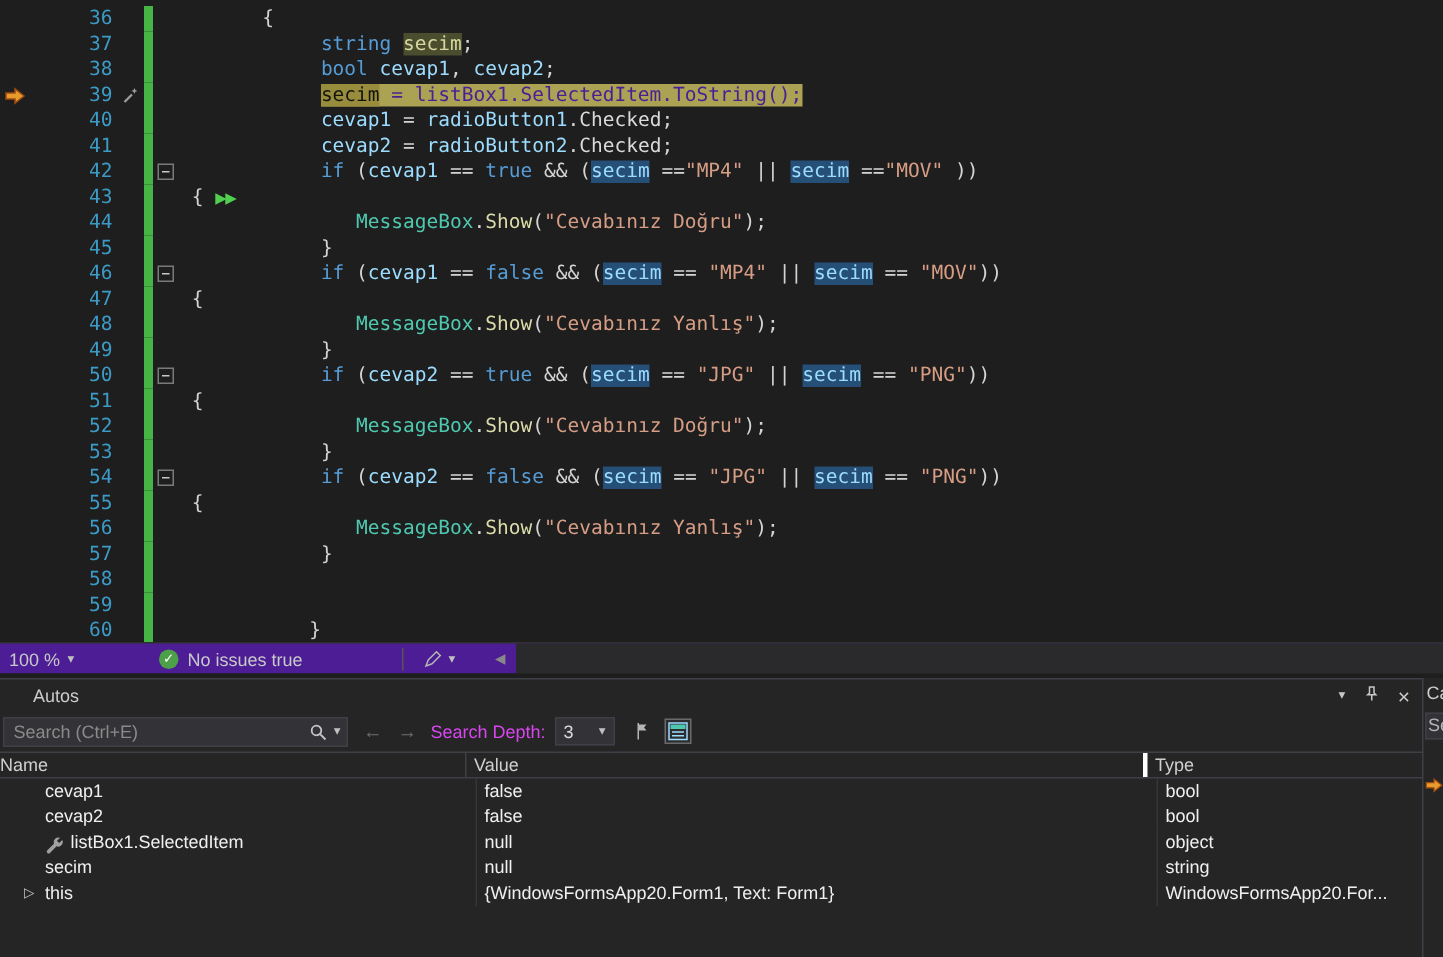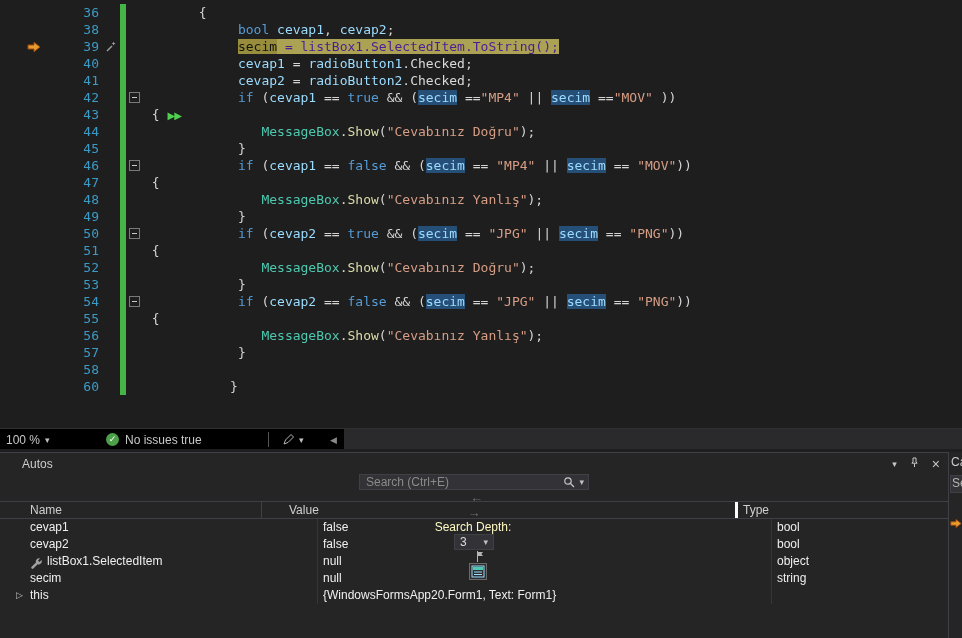--- a/index.html
+++ b/index.html
@@ -4,21 +4,21 @@
 <style>
   * { margin:0; padding:0; box-sizing:border-box; }
   html,body { width:962px; height:638px; overflow:hidden; background:#1E1E1E; }
   .screen {
     position:relative; width:962px; height:638px; background:#1E1E1E;
     font-family:"Liberation Sans","DejaVu Sans",sans-serif; color:#D4D4D4;
   }
 
   
   .editor-area { position:absolute; top:0; left:0; width:962px; height:428px; overflow:hidden; padding-top:4px; }
-  .code-line { display:flex; height:17px; line-height:17px; font-family:"DejaVu Sans Mono",monospace; font-size:13px; white-space:pre;margin-left:24px; }
+  .code-line { display:flex; height:17px; line-height:17px; font-family:"DejaVu Sans Mono",monospace; font-size:13px; white-space:pre; }
   .bp-margin { flex:0 0 20px; position:relative; }
   .bp-margin svg { position:absolute; left:3px; top:3px; }
   .line-num { flex:0 0 60px; text-align:right; padding-right:5px; color:#3C9BC6; }
   .gutter-extra { flex:0 0 16px; position:relative; }
   .gutter-extra svg { position:absolute; left:1px; top:2px; }
   .change-bar { flex:0 0 6px; background:var(--change-bar,#45B545); }
   .fold-margin { flex:0 0 18px; position:relative; }
   .fold-box { position:absolute; left:3px; top:3px; width:11px; height:11px; border:1px solid #7A7A7A; background:#1E1E1E; }
   .fold-box::after { content:""; position:absolute; left:2px; right:2px; top:4px; height:1px; background:#C8C8C8; }
   .code-text { flex:1; overflow:hidden; }
@@ -31,55 +31,55 @@
   .tok-pr { color:#DADADA; }
   .tok-st { color:#D69D85; }
   .tok-hi { color:#9CDCFE; background:var(--ref-hi,#264F78); }
   .tok-hidef { color:#D7D7A0; background:#4A4D2E; }
   .tok-run { color:#4FD14F; font-family:"DejaVu Sans",sans-serif; font-size:10px; letter-spacing:-1px; }
   .current-stmt { background:var(--cur-line,#ABA254); }
   .tok-cur { color:#4c1d95; }
   .tok-curhi { color:#15150F; background:#978D3C; }
 
   
-  .statusbar { position:absolute; top:428px; left:0; width:962px; height:21px; background:#000000; border-top:1px solid #303031; font-size:12px; color:#C8C8C8; }
+  .statusbar { position:absolute; top:428px; left:0; width:962px; height:21px; background:#4c1d95; border-top:1px solid #303031; font-size:12px; color:#C8C8C8; }
   .statusbar > * { position:absolute; top:0; height:21px; display:flex; align-items:center; }
   .zoom { left:6px; gap:5px; cursor:default; }
   .caret { font-size:9px; color:#C0C0C0; }
   .health { left:106px; gap:6px; }
   .check-circle { width:13px; height:13px; border-radius:50%; background:var(--check-green,#4CA048); color:#fff; font-size:9px; line-height:13px; text-align:center; display:inline-block; }
   .sb-divider { left:268px; top:3px; width:1px; height:15px; background:#555; }
   .pen-btn { left:282px; gap:4px; }
   .scroll-left { left:330px; font-size:9px; color:#888; }
   .hscroll { left:344px; width:618px; background:#2A2A2C; height:21px; }
 
   .splitter { position:absolute; top:449px; left:0; width:962px; height:3px; background:#1E1E1E; }
 
   
   .bottom-panel { position:absolute; top:452px; left:0; width:948px; height:186px; background:#252526; border-top:1px solid #3F3F46; font-size:12px; }
   .panel-header { position:relative; height:21px; display:flex; align-items:center; padding-left:22px; color:#CCCCCC; }
   .header-icons { position:absolute; right:8px; top:0; height:21px; display:flex; align-items:center; gap:12px; }
   .header-icons .hi { color:#C8C8C8; cursor:default; }
   .close-x { font-size:14px; }
 
-  .search-row { height:27px; display:flex; align-items:center; padding:0 2px;flex-direction:column; }
+  .search-row { height:27px; display:flex; align-items:center; padding:0 2px; }
   .search-box { width:230px; height:20px; background:#333337; border:1px solid #3F3F46; display:flex; align-items:center; }
   .search-placeholder { flex:1; color:#8A8A8A; padding-left:6px; font-size:12px; overflow:hidden; white-space:nowrap; }
   .search-icons { display:flex; align-items:center; gap:4px; padding-right:4px; }
   .nav-arrow { color:#6E6E6E; font-size:13px; margin:0 5px; }
   .nav-arrow.first { margin-left:10px; }
-  .depth-label { color:#fef9c3; margin:0 6px 0 4px; }
+  .depth-label { color:#d946ef; margin:0 6px 0 4px; }
   .depth-select { width:40px; height:19px; background:#333337; border:1px solid #3F3F46; color:#DDDDDD; display:flex; align-items:center; justify-content:space-between; padding:0 5px; }
   .tool-icon { margin-left:12px; display:flex; align-items:center; }
   .tool-icon.boxed { border:1px solid #6A6A6A; background:#2D2D30; padding:1px; margin-left:8px; }
 
   .grid-header { height:18px; display:flex; border-top:1px solid #3F3F46; border-bottom:1px solid #3F3F46; color:#CFCFCF; }
   .ghcell { display:flex; align-items:center; }
-  .gh-name { width:262px; padding-left:30px; border-right:1px solid #3F3F46; }
-  .gh-value { width:454px; padding-left:5px; border-right:3px solid #ffffff;margin-left:22px; }
+  .gh-name { width:311px; border-right:1px solid #3F3F46; }
+  .gh-value { width:454px; padding-left:5px; border-right:3px solid #ffffff; }
   .gh-type { flex:1; padding-left:5px;text-align:right; }
 
   .grid-rows { }
   .grid-row { display:flex; height:17px; line-height:17px; color:#EFEFEF; }
   .cell { overflow:hidden; white-space:nowrap; }
   .cell-name { width:318px; padding-left:16px; border-right:1px solid #35353A; display:flex; align-items:center; }
   .cell-value { width:454px; padding-left:5px; border-right:1px solid #35353A; }
   .cell-type { flex:1; padding-left:5px; }
   .twisty { display:inline-block; width:14px; color:#C0C0C0; font-size:9px; }
   .row-icon { display:inline-block; width:17px; height:13px; }
@@ -92,20 +92,21 @@
   .sliver-bp { position:absolute; left:1px; top:66px; }
 </style>
 </head>
 <body>
 
 <div class="screen">
 
   <div class="editor-area">
     <div id="code-lines">
         <div class="code-line"><div class="bp-margin"></div><div class="line-num">36</div><div class="gutter-extra"></div><div class="change-bar"></div><div class="fold-margin"></div><div class="code-text"><span class="tok-pl">       {</span></div></div>
+        <div class="code-line"><div class="bp-margin"></div><div class="line-num">37</div><div class="gutter-extra"></div><div class="change-bar"></div><div class="fold-margin"></div><div class="code-text"><span class="tok-pl">            </span><span class="tok-kw">string</span><span class="tok-pl"> </span><span class="tok-hidef">secim</span><span class="tok-pl">;</span></div></div>
         <div class="code-line"><div class="bp-margin"></div><div class="line-num">38</div><div class="gutter-extra"></div><div class="change-bar"></div><div class="fold-margin"></div><div class="code-text"><span class="tok-pl">            </span><span class="tok-kw">bool</span><span class="tok-pl"> </span><span class="tok-id">cevap1</span><span class="tok-pl">, </span><span class="tok-id">cevap2</span><span class="tok-pl">;</span></div></div>
         <div class="code-line"><div class="bp-margin"><svg width="14" height="12" viewBox="0 0 14 12">
               <path d="M1 4h6V1.2L13 6 7 10.8V8H1z" fill="#E89B2D" stroke="#9E4A0F" stroke-width="1"></path>
             </svg></div><div class="line-num">39</div><div class="gutter-extra"><svg width="13" height="13" viewBox="0 0 13 13">
               <path d="M2 11 7 6" stroke="#9E9E9E" stroke-width="1.5" fill="none"></path>
               <path d="M8.6 1.6l.6 1.4 1.4.6-1.4.6-.6 1.4-.6-1.4-1.4-.6 1.4-.6z" fill="#9E9E9E"></path>
             </svg></div><div class="change-bar"></div><div class="fold-margin"></div><div class="code-text"><span class="tok-pl">            </span><span class="current-stmt"><span class="tok-curhi">secim</span><span class="tok-cur"> = listBox1.SelectedItem.ToString();</span></span></div></div>
         <div class="code-line"><div class="bp-margin"></div><div class="line-num">40</div><div class="gutter-extra"></div><div class="change-bar"></div><div class="fold-margin"></div><div class="code-text"><span class="tok-pl">            </span><span class="tok-id">cevap1</span><span class="tok-pl"> = </span><span class="tok-id">radioButton1</span><span class="tok-pl">.</span><span class="tok-pr">Checked</span><span class="tok-pl">;</span></div></div>
         <div class="code-line"><div class="bp-margin"></div><div class="line-num">41</div><div class="gutter-extra"></div><div class="change-bar"></div><div class="fold-margin"></div><div class="code-text"><span class="tok-pl">            </span><span class="tok-id">cevap2</span><span class="tok-pl"> = </span><span class="tok-id">radioButton2</span><span class="tok-pl">.</span><span class="tok-pr">Checked</span><span class="tok-pl">;</span></div></div>
         <div class="code-line"><div class="bp-margin"></div><div class="line-num">42</div><div class="gutter-extra"></div><div class="change-bar"></div><div class="fold-margin"><div class="fold-box"></div></div><div class="code-text"><span class="tok-pl">            </span><span class="tok-kw">if</span><span class="tok-pl"> (</span><span class="tok-id">cevap1</span><span class="tok-pl"> == </span><span class="tok-kw">true</span><span class="tok-pl"> &amp;&amp; (</span><span class="tok-hi">secim</span><span class="tok-pl"> ==</span><span class="tok-st">"MP4"</span><span class="tok-pl"> || </span><span class="tok-hi">secim</span><span class="tok-pl"> ==</span><span class="tok-st">"MOV"</span><span class="tok-pl"> ))</span></div></div>
@@ -118,20 +119,21 @@
         <div class="code-line"><div class="bp-margin"></div><div class="line-num">49</div><div class="gutter-extra"></div><div class="change-bar"></div><div class="fold-margin"></div><div class="code-text"><span class="tok-pl">            }</span></div></div>
         <div class="code-line"><div class="bp-margin"></div><div class="line-num">50</div><div class="gutter-extra"></div><div class="change-bar"></div><div class="fold-margin"><div class="fold-box"></div></div><div class="code-text"><span class="tok-pl">            </span><span class="tok-kw">if</span><span class="tok-pl"> (</span><span class="tok-id">cevap2</span><span class="tok-pl"> == </span><span class="tok-kw">true</span><span class="tok-pl"> &amp;&amp; (</span><span class="tok-hi">secim</span><span class="tok-pl"> == </span><span class="tok-st">"JPG"</span><span class="tok-pl"> || </span><span class="tok-hi">secim</span><span class="tok-pl"> == </span><span class="tok-st">"PNG"</span><span class="tok-pl">))</span></div></div>
         <div class="code-line"><div class="bp-margin"></div><div class="line-num">51</div><div class="gutter-extra"></div><div class="change-bar"></div><div class="fold-margin"></div><div class="code-text"><span class="tok-pl"> {</span></div></div>
         <div class="code-line"><div class="bp-margin"></div><div class="line-num">52</div><div class="gutter-extra"></div><div class="change-bar"></div><div class="fold-margin"></div><div class="code-text"><span class="tok-pl">               </span><span class="tok-ty">MessageBox</span><span class="tok-pl">.</span><span class="tok-me">Show</span><span class="tok-pl">(</span><span class="tok-st">"Cevabınız Doğru"</span><span class="tok-pl">);</span></div></div>
         <div class="code-line"><div class="bp-margin"></div><div class="line-num">53</div><div class="gutter-extra"></div><div class="change-bar"></div><div class="fold-margin"></div><div class="code-text"><span class="tok-pl">            }</span></div></div>
         <div class="code-line"><div class="bp-margin"></div><div class="line-num">54</div><div class="gutter-extra"></div><div class="change-bar"></div><div class="fold-margin"><div class="fold-box"></div></div><div class="code-text"><span class="tok-pl">            </span><span class="tok-kw">if</span><span class="tok-pl"> (</span><span class="tok-id">cevap2</span><span class="tok-pl"> == </span><span class="tok-kw">false</span><span class="tok-pl"> &amp;&amp; (</span><span class="tok-hi">secim</span><span class="tok-pl"> == </span><span class="tok-st">"JPG"</span><span class="tok-pl"> || </span><span class="tok-hi">secim</span><span class="tok-pl"> == </span><span class="tok-st">"PNG"</span><span class="tok-pl">))</span></div></div>
         <div class="code-line"><div class="bp-margin"></div><div class="line-num">55</div><div class="gutter-extra"></div><div class="change-bar"></div><div class="fold-margin"></div><div class="code-text"><span class="tok-pl"> {</span></div></div>
         <div class="code-line"><div class="bp-margin"></div><div class="line-num">56</div><div class="gutter-extra"></div><div class="change-bar"></div><div class="fold-margin"></div><div class="code-text"><span class="tok-pl">               </span><span class="tok-ty">MessageBox</span><span class="tok-pl">.</span><span class="tok-me">Show</span><span class="tok-pl">(</span><span class="tok-st">"Cevabınız Yanlış"</span><span class="tok-pl">);</span></div></div>
         <div class="code-line"><div class="bp-margin"></div><div class="line-num">57</div><div class="gutter-extra"></div><div class="change-bar"></div><div class="fold-margin"></div><div class="code-text"><span class="tok-pl">            }</span></div></div>
         <div class="code-line"><div class="bp-margin"></div><div class="line-num">58</div><div class="gutter-extra"></div><div class="change-bar"></div><div class="fold-margin"></div><div class="code-text"></div></div>
+        <div class="code-line"><div class="bp-margin"></div><div class="line-num">59</div><div class="gutter-extra"></div><div class="change-bar"></div><div class="fold-margin"></div><div class="code-text"></div></div>
         <div class="code-line"><div class="bp-margin"></div><div class="line-num">60</div><div class="gutter-extra"></div><div class="change-bar"></div><div class="fold-margin"></div><div class="code-text"><span class="tok-pl">           }</span></div></div>
       </div>
   </div>
 
   <div class="statusbar">
     <div class="zoom">
       <span>100 %</span>
       <span class="caret">▾</span>
     </div>
     <div class="health">
@@ -242,20 +244,21 @@
           </div>
           <div class="cell cell-value">null</div>
           <div class="cell cell-type">string</div>
         </div>
         <div class="grid-row">
           <div class="cell cell-name">
             <span class="twisty">▷</span>
             <span>this</span>
           </div>
           <div class="cell cell-value">{WindowsFormsApp20.Form1, Text: Form1}</div>
+          <div class="cell cell-type">WindowsFormsApp20.For...</div>
         </div>
       </div>
   </div>
 
   <div class="sliver">
     <div class="sliver-title">Ca</div>
     <div class="sliver-search">Se</div>
     <div class="sliver-bp">
       <svg width="12" height="11" viewBox="0 0 14 12">
           <path d="M1 4h6V1.2L13 6 7 10.8V8H1z" fill="#E89B2D" stroke="#9E4A0F" stroke-width="1"></path>

